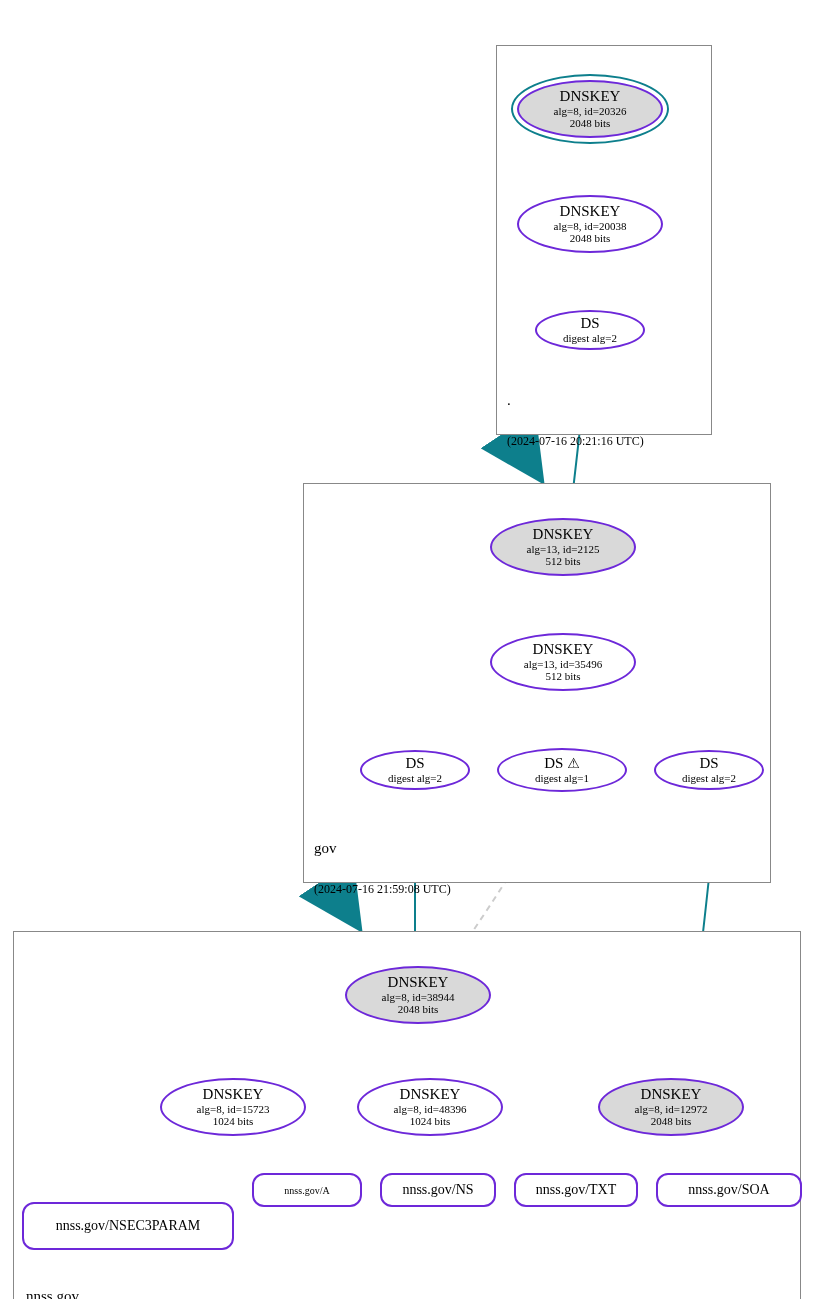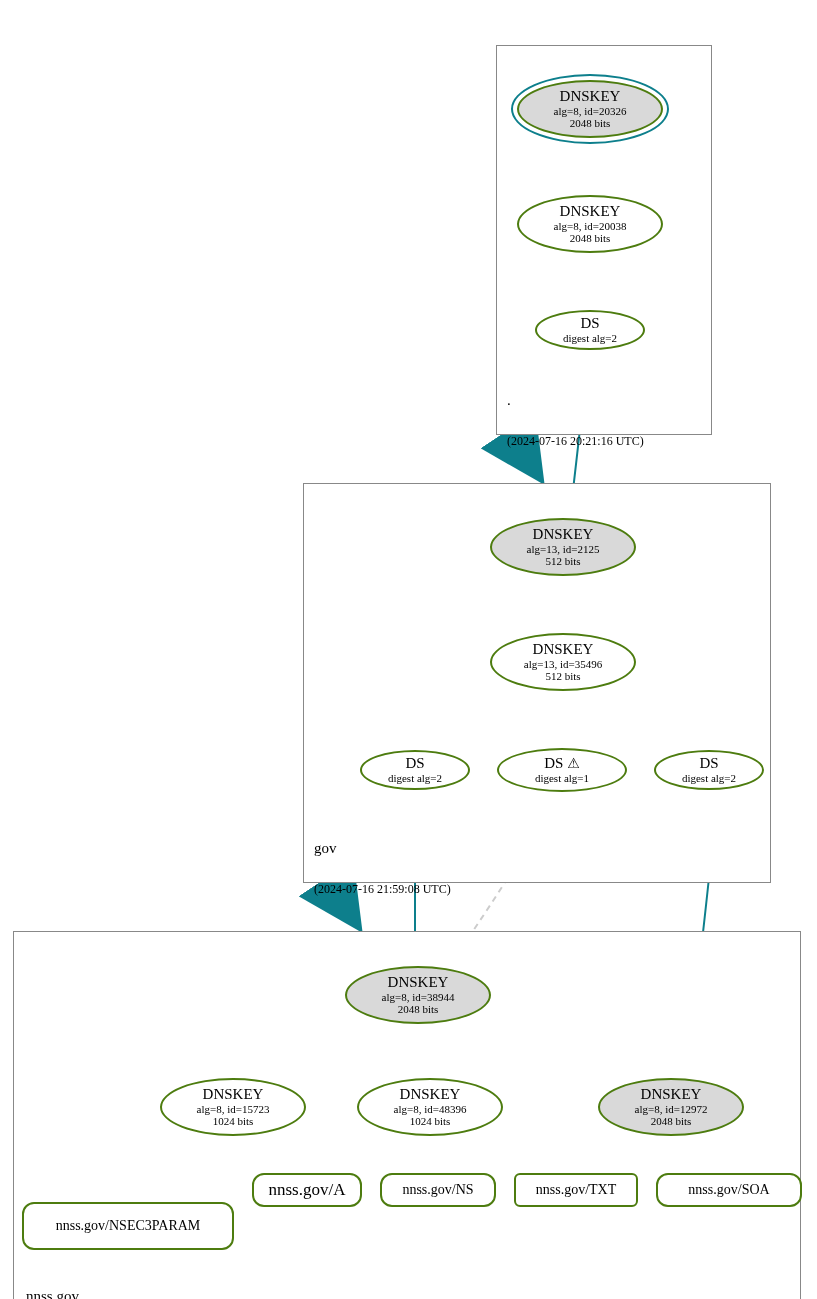--- a/index.html
+++ b/index.html
@@ -28,21 +28,21 @@
     color: #000000;
   }
   .zone-sublabel {
     position: absolute;
     font-size: 12px;
     color: #000000;
     margin-top: 20px;
   }
   .node {
     position: absolute;
-    border: 2px solid #4d7c0f;
+    border: 2px solid #6d28d9;
     background: #ffffff;
     text-align: center;
     display: flex;
     flex-direction: column;
     justify-content: center;
     align-items: center;
     box-sizing: border-box;
   }
   .node.ellipse {
     border-radius: 50%;
@@ -219,25 +219,25 @@
   <div class="node ellipse filled" style="left:598px; top:1078px; width:146px; height:58px;">
     <div class="node-title">DNSKEY</div>
     <div class="node-sub">alg=8, id=12972</div>
     <div class="node-sub">2048 bits</div>
   </div>
 
   <div class="node rrect" style="left:22px; top:1202px; width:212px; height:48px;">
     <div class="node-title" style="font-size:14px;">nnss.gov/NSEC3PARAM</div>
   </div>
   <div class="node rrect" style="left:252px; top:1173px; width:110px; height:34px;">
-    <div class="node-title" style="font-size:17px;">nnss.gov/A</div>
+    <div class="node-title" style="font-size:10px;">nnss.gov/A</div>
   </div>
   <div class="node rrect" style="left:380px; top:1173px; width:116px; height:34px;">
     <div class="node-title" style="font-size:14px;">nnss.gov/NS</div>
   </div>
-  <div class="node rrect" style="left:514px; top:1173px; width:124px; height:34px;border-radius:6px;">
+  <div class="node rrect" style="left:514px; top:1173px; width:124px; height:34px;">
     <div class="node-title" style="font-size:14px;">nnss.gov/TXT</div>
   </div>
   <div class="node rrect" style="left:656px; top:1173px; width:146px; height:34px;align-items:center;">
     <div class="node-title" style="font-size:14px;">nnss.gov/SOA</div>
   </div>
 
 </div>
 
 </body></html>

